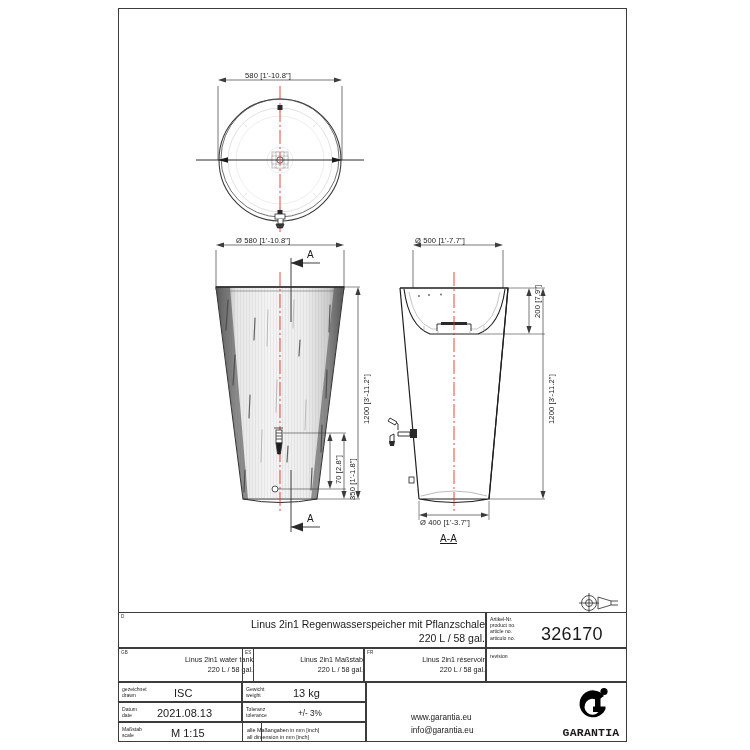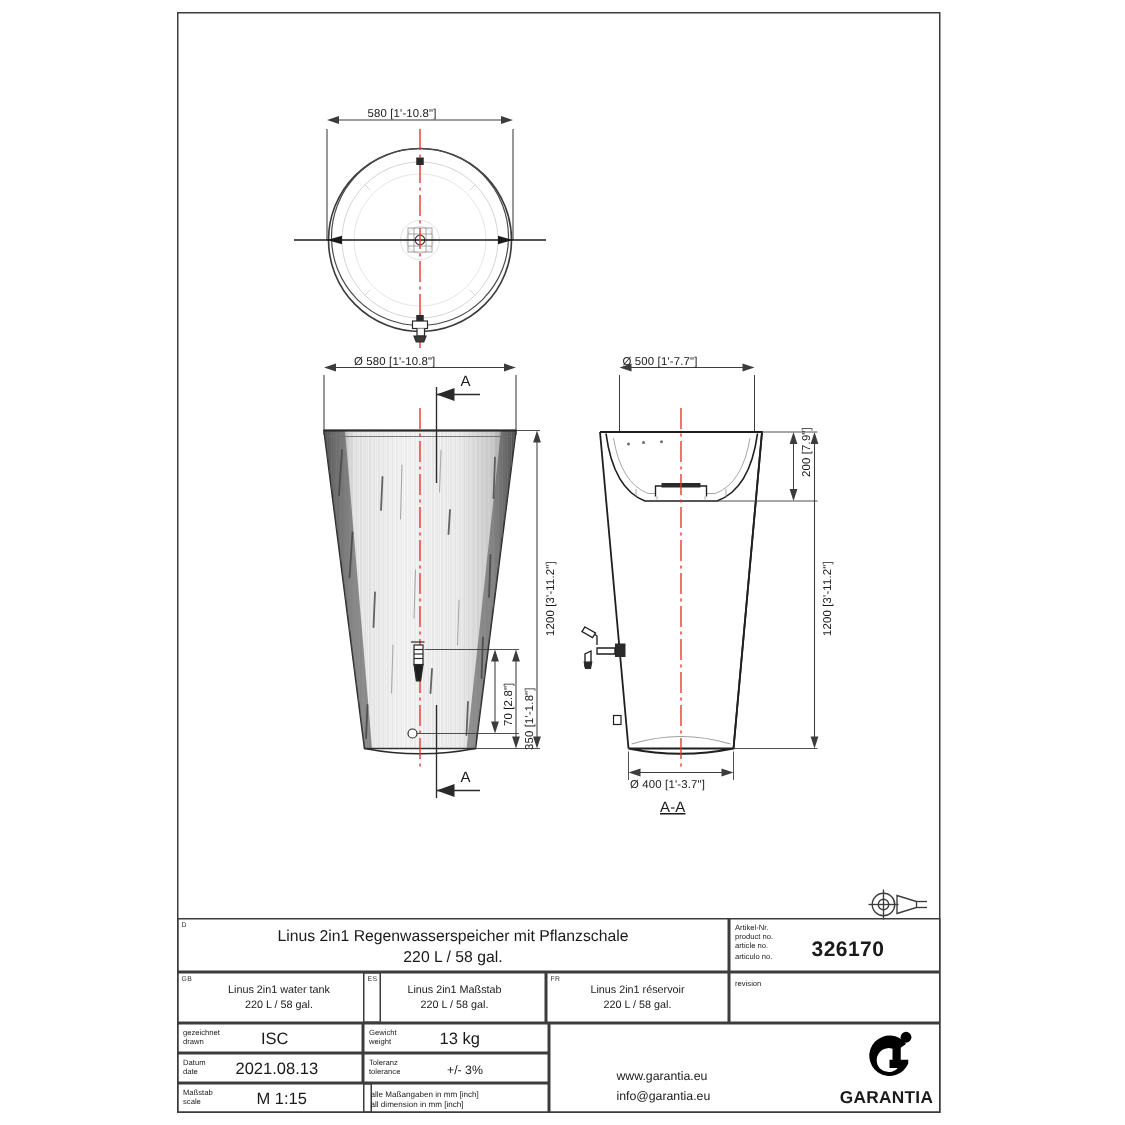--- a/index.html
+++ b/index.html
@@ -22,30 +22,30 @@
   svg{position:absolute;left:0;top:0;overflow:visible;}
 
   
   #titleblock{position:absolute;left:118px;top:612px;width:509px;height:130px;
               box-sizing:border-box;}
   .tb-cell{position:absolute;box-sizing:border-box;border:0.9px solid #3c3c3c;}
   .tb-lang{position:absolute;left:2px;top:1px;font-size:4.6px;color:#333;
            letter-spacing:0.2px;}
   .tb-key{position:absolute;left:3px;top:3px;font-size:5.1px;line-height:6.2px;
           color:#222;}
-  .tb-main{position:absolute;left:0;right:0;text-align:center;}
+  .tb-main{position:absolute;left:0;right:0;text-align:right;}
   .t-lg{font-size:10.5px;}
   .t-md{font-size:8.2px;}
   .t-sm{font-size:7.2px;}
   .t-xs{font-size:5.4px;line-height:6.6px;}
-  .t-num{font-size:14px;letter-spacing:0.3px;font-weight:bold;}
+  .t-num{font-size:18px;letter-spacing:0.3px;}
   .t-val{font-size:11px;}
   .logoG{position:absolute;left:18px;top:1px;width:36px;height:38px;}
   .logoWord{position:absolute;left:0;top:40px;width:70px;text-align:center;
-            font-family:Liberation Sans, sans-serif;font-weight:bold;
+            font-family:Liberation Mono, monospace;font-weight:bold;
             font-size:11.5px;letter-spacing:0.2px;}
 
   .underline{text-decoration:underline;}
 </style>
 </head>
 <body>
 
 <div id="sheet">
 
   <div id="frame"></div>
@@ -393,21 +393,21 @@
       <div class="t-val" style="position:absolute;left:38px;top:4px;">2021.08.13</div>
     </div>
     <div class="tb-cell" style="left:124px;top:90px;width:124px;height:20px;">
       <div class="tb-key">
         <div>Toleranz</div>
         <div>tolerance</div>
       </div>
       <div class="t-md" style="position:absolute;left:55px;top:6px;">+/- 3%</div>
     </div>
 
-    <div class="tb-cell" style="left:0;top:110px;width:130px;height:20px;">
+    <div class="tb-cell" style="left:0;top:110px;width:144px;height:20px;">
       <div class="tb-key">
         <div>Maßstab</div>
         <div>scale</div>
       </div>
       <div class="t-val" style="position:absolute;left:52px;top:4px;">M 1:15</div>
     </div>
     <div class="tb-cell" style="left:124px;top:110px;width:124px;height:20px;">
       <div class="t-xs" style="position:absolute;left:4px;top:4px;">alle Maßangaben in mm [inch]</div>
       <div class="t-xs" style="position:absolute;left:4px;top:11px;">all dimension in mm [inch]</div>
     </div>

